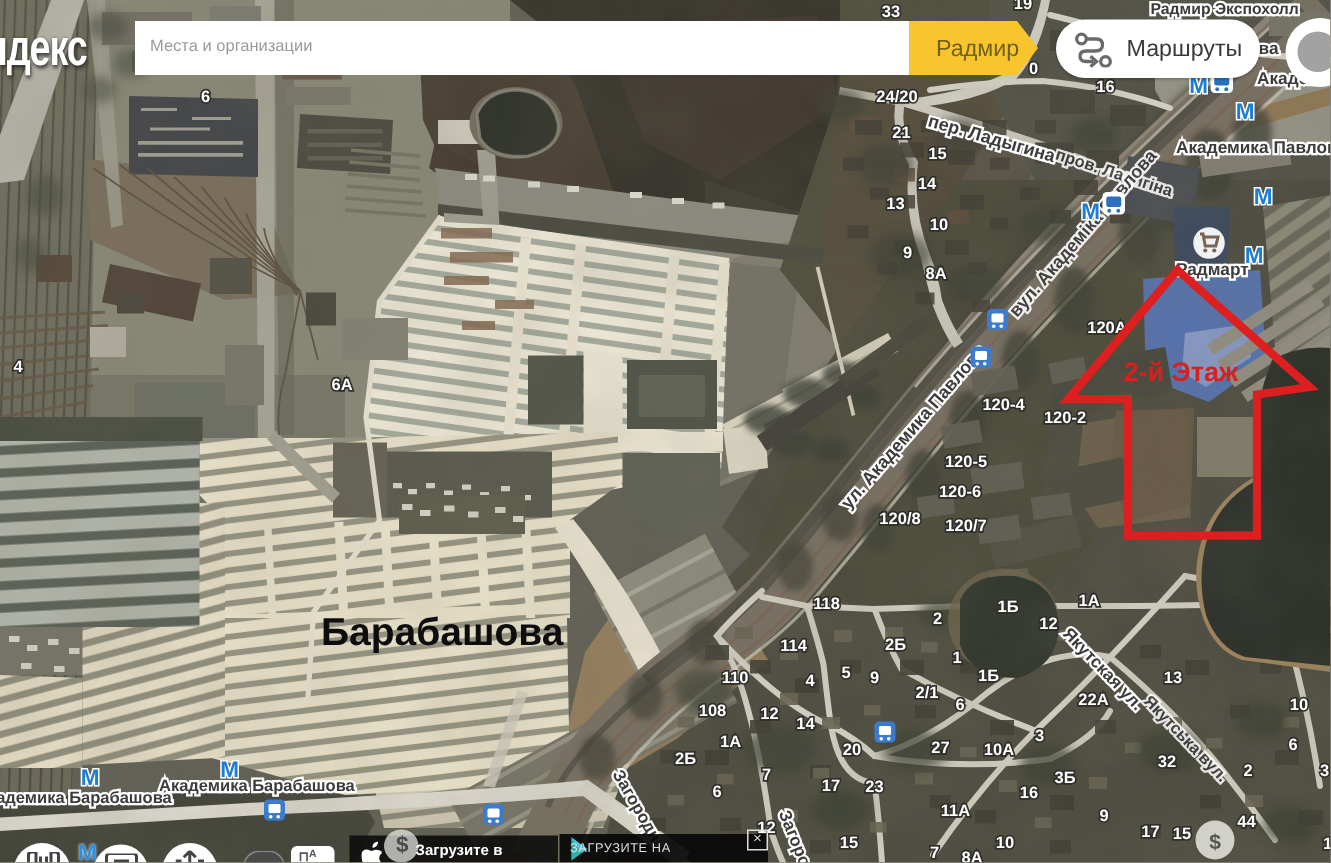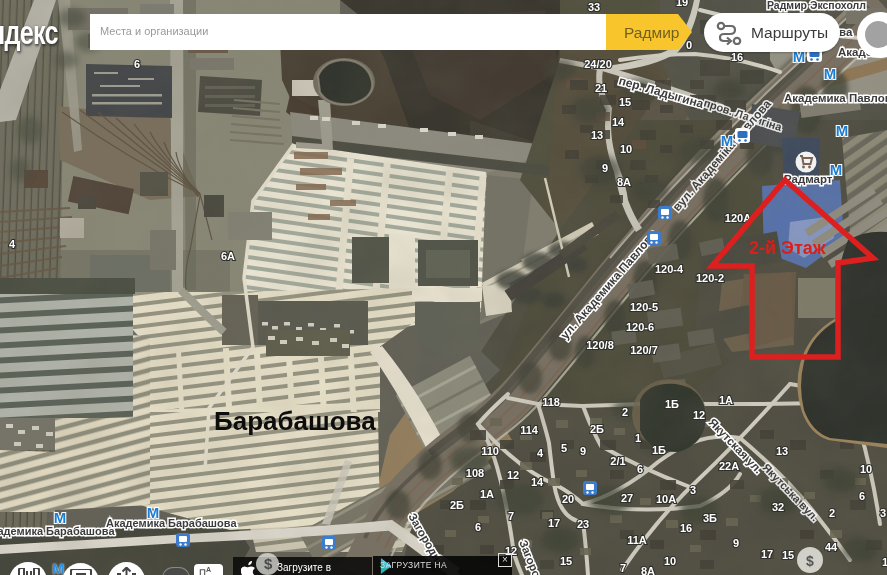--- a/index.html
+++ b/index.html
@@ -903,21 +903,21 @@
 
 <div class="ui" style="left:233px;top:557px;width:139px;height:18px;background:rgba(12,12,12,.9)"></div>
 
 <div class="ui" style="left:256px;top:553px;width:23px;height:22px;border-radius:50%;background:rgba(235,235,230,.72)"></div>
 <div class="ui" style="left:264px;top:555px;color:#4a4a4a;font-size:15px;font-weight:bold">$</div>
 
 <svg class="ui" style="left:241px;top:561px" width="16" height="19" viewBox="0 0 16 19">
         <path d="M11,0 Q11.2,1.8 10,3 Q8.8,4.3 7.4,4.1 Q7.1,2.4 8.3,1.2 Q9.5,0.1 11,0 Z M13.5,6.6 Q11.8,5.5 10,5.5 Q8.6,5.5 7.6,6 Q7,6.3 6.6,6.3 Q6.1,6.3 5.4,5.9 Q4.4,5.4 3.3,5.4 Q1,5.5 0,7.8 Q-0.8,9.9 0.6,13.3 Q2,16.8 3.8,18 Q4.6,18.6 5.5,18.2 Q6.3,17.8 7.4,17.8 Q8.4,17.8 9.2,18.2 Q10.2,18.6 11,18 Q12.3,17 13.6,14.3 Q12,13.4 11.8,11.3 Q11.6,9.1 13.5,7.8 Z" fill="#ffffff"></path>
       </svg>
 
-<div class="ui" style="left:277px;top:562px;color:#fff;font-size:10px;font-weight:normal">Загрузите в</div>
+<div class="ui" style="left:277px;top:562px;color:#fff;font-size:10px;font-weight:bold">Загрузите в</div>
 
 <div class="ui" style="left:373px;top:556px;width:139px;height:19px;background:rgba(8,8,8,.93)"></div>
 
 <svg class="ui" style="left:380px;top:558px" width="14" height="16" viewBox="0 0 16 18">
         <path d="M1,0 L13,9 L1,18 Z" fill="#2bb6af"></path>
         <path d="M1,0 L13,9 L9,12 Z" fill="#54c7e8" opacity="0.9"></path>
       </svg>
 
 <div class="ui" style="left:380px;top:560px;color:#ddd;font-size:8.5px;letter-spacing:.4px">ЗАГРУЗИТЕ НА</div>
 

